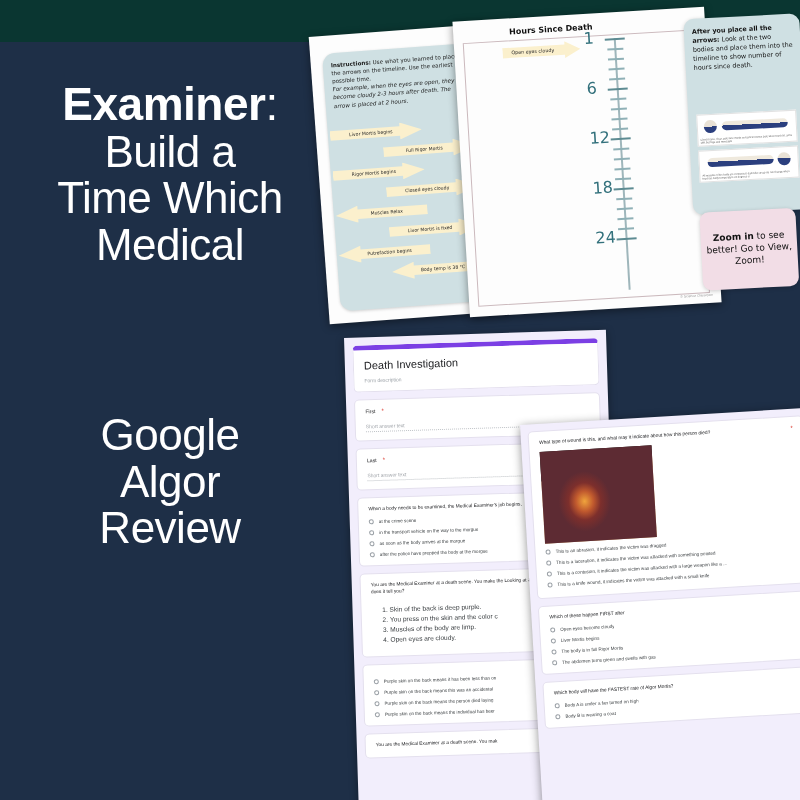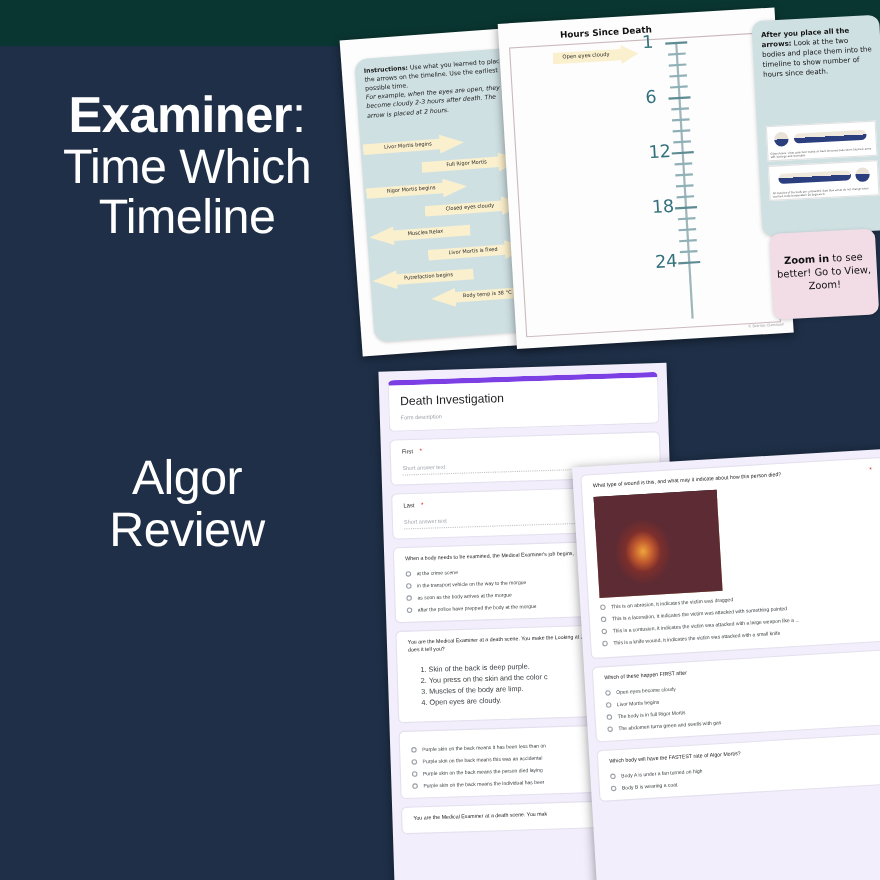--- a/index.html
+++ b/index.html
@@ -184,25 +184,27 @@
 </style>
 </head>
 <body>
 
 <div class="green-band"></div>
 
 <div class="promo">
   <div class="promo-title-1">
     <span class="b">Examiner</span><span>:</span>
   </div>
+  <div class="promo-body">Build a</div>
   <div class="promo-body">Time Which</div>
-  <div class="promo-body">Timeline</div>
+  <div class="promo-body">Medical</div>
 </div>
 
 <div class="promo2">
+  <div class="promo-body">Google</div>
   <div class="promo-body">Algor</div>
   <div class="promo-body">Review</div>
 </div>
 
 <div class="sheet-wrap">
 
   <div class="page page-left">
     <div class="instr-card">
       <div class="instr-text">
         <span class="hd">Instructions:</span><span class="p1"> Use what you learned to place the arrows on the timeline. Use the earliest possible time.</span>

